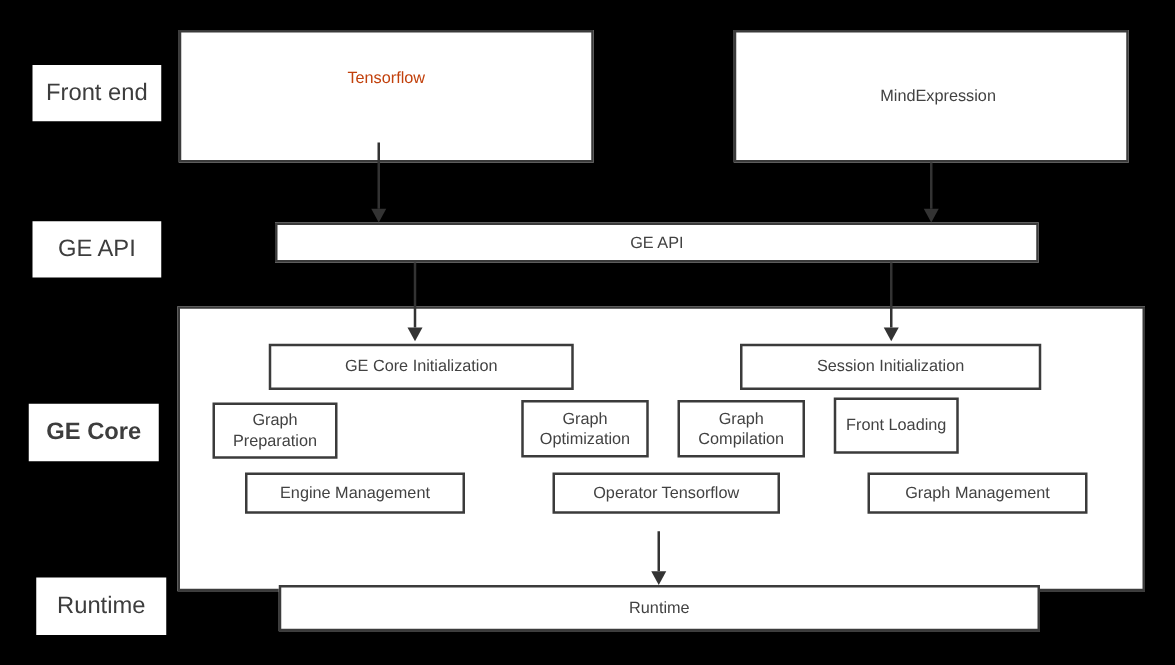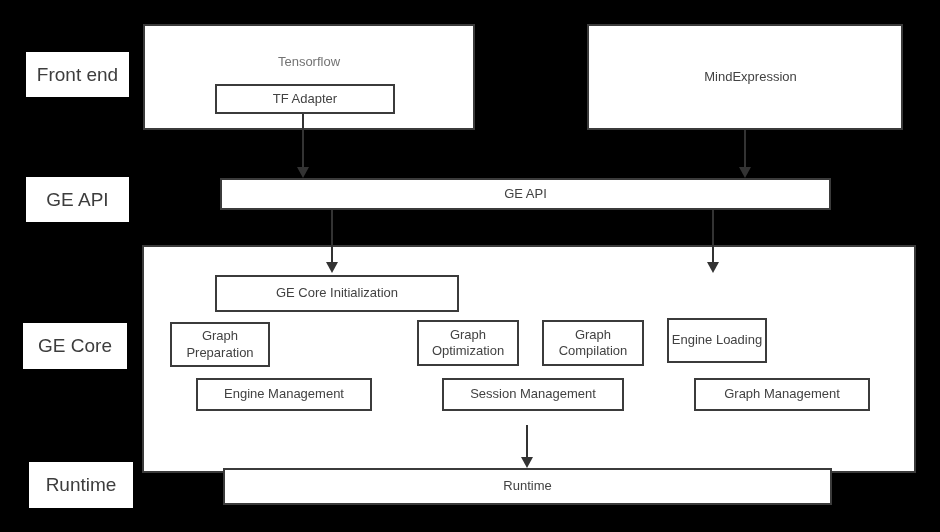--- a/index.html
+++ b/index.html
@@ -21,21 +21,21 @@
     background: #ffffff;
     color: #3d3d3d;
     font-size: 19px;
     display: flex;
     align-items: center;
     justify-content: center;
     text-align: center;
   }
   .lbl-frontend { left: 26px;  top: 52px;  width: 103px; height: 45px; }
   .lbl-geapi    { left: 26px;  top: 177px; width: 103px; height: 45px; }
-  .lbl-gecore   { left: 23px;  top: 323px; width: 104px; height: 46px; }
+  .lbl-gecore   { left: 23px;  top: 323px; width: 104px; height: 46px; font-weight: bold; }
   .lbl-runtime  { left: 29px;  top: 462px; width: 104px; height: 46px; }
 
   
   .box {
     position: absolute;
     background: #ffffff;
     border: 2px solid #3b3b3b;
     color: #424242;
     font-size: 13px;
     line-height: 1.25;
@@ -44,21 +44,21 @@
     align-items: center;
     justify-content: center;
     text-align: center;
   }
 
   .node-tensorflow { left: 143px; top: 24px; width: 332px; height: 106px; display: block; }
   .tensorflow-title {
     margin-top: 28px;
     text-align: center;
     font-size: 13px;
-    color: #737373;
+    color: #c2410c;
   }
   .node-tfadapter { left: 70px; top: 58px; width: 180px; height: 30px; }
 
   .node-mindexpression { left: 587px; top: 24px; width: 316px; height: 106px; padding-left: 11px; }
 
   .node-geapi { left: 220px; top: 178px; width: 611px; height: 32px; }
 
   .node-gecore { left: 142px; top: 245px; width: 774px; height: 228px; display: block; }
 
   .node-gecore-init   { left: 71px;  top: 28px;  width: 244px; height: 37px; }
@@ -107,37 +107,37 @@
 
 <div class="stage">
 
   <div class="row-label lbl-frontend">Front end</div>
   <div class="row-label lbl-geapi">GE API</div>
   <div class="row-label lbl-gecore">GE Core</div>
   <div class="row-label lbl-runtime">Runtime</div>
 
   <div class="box node-tensorflow">
     <div class="tensorflow-title">Tensorflow</div>
-    <div class="box node-tfadapter">TF Adapter</div>
   </div>
 
   <div class="box node-mindexpression">MindExpression</div>
 
   <div class="box node-geapi">GE API</div>
 
   <div class="box node-gecore">
     <div class="box node-gecore-init">GE Core Initialization</div>
+    <div class="box node-session-init">Session Initialization</div>
 
     <div class="box node-graph-preparation">Graph Preparation</div>
     <div class="box node-graph-optimization">Graph Optimization</div>
     <div class="box node-graph-compilation">Graph Compilation</div>
-    <div class="box node-graph-loading">Engine Loading</div>
+    <div class="box node-graph-loading">Front Loading</div>
 
     <div class="box node-engine-management">Engine Management</div>
-    <div class="box node-operator-management">Session Management</div>
+    <div class="box node-operator-management">Operator Tensorflow</div>
     <div class="box node-graph-management">Graph Management</div>
   </div>
 
   <div class="box node-runtime">Runtime</div>
 
   <div class="arrow-line a1-line"></div>
   <div class="arrow-head a1-head"></div>
 
   <div class="arrow-line a2-line"></div>
   <div class="arrow-head a2-head"></div>

